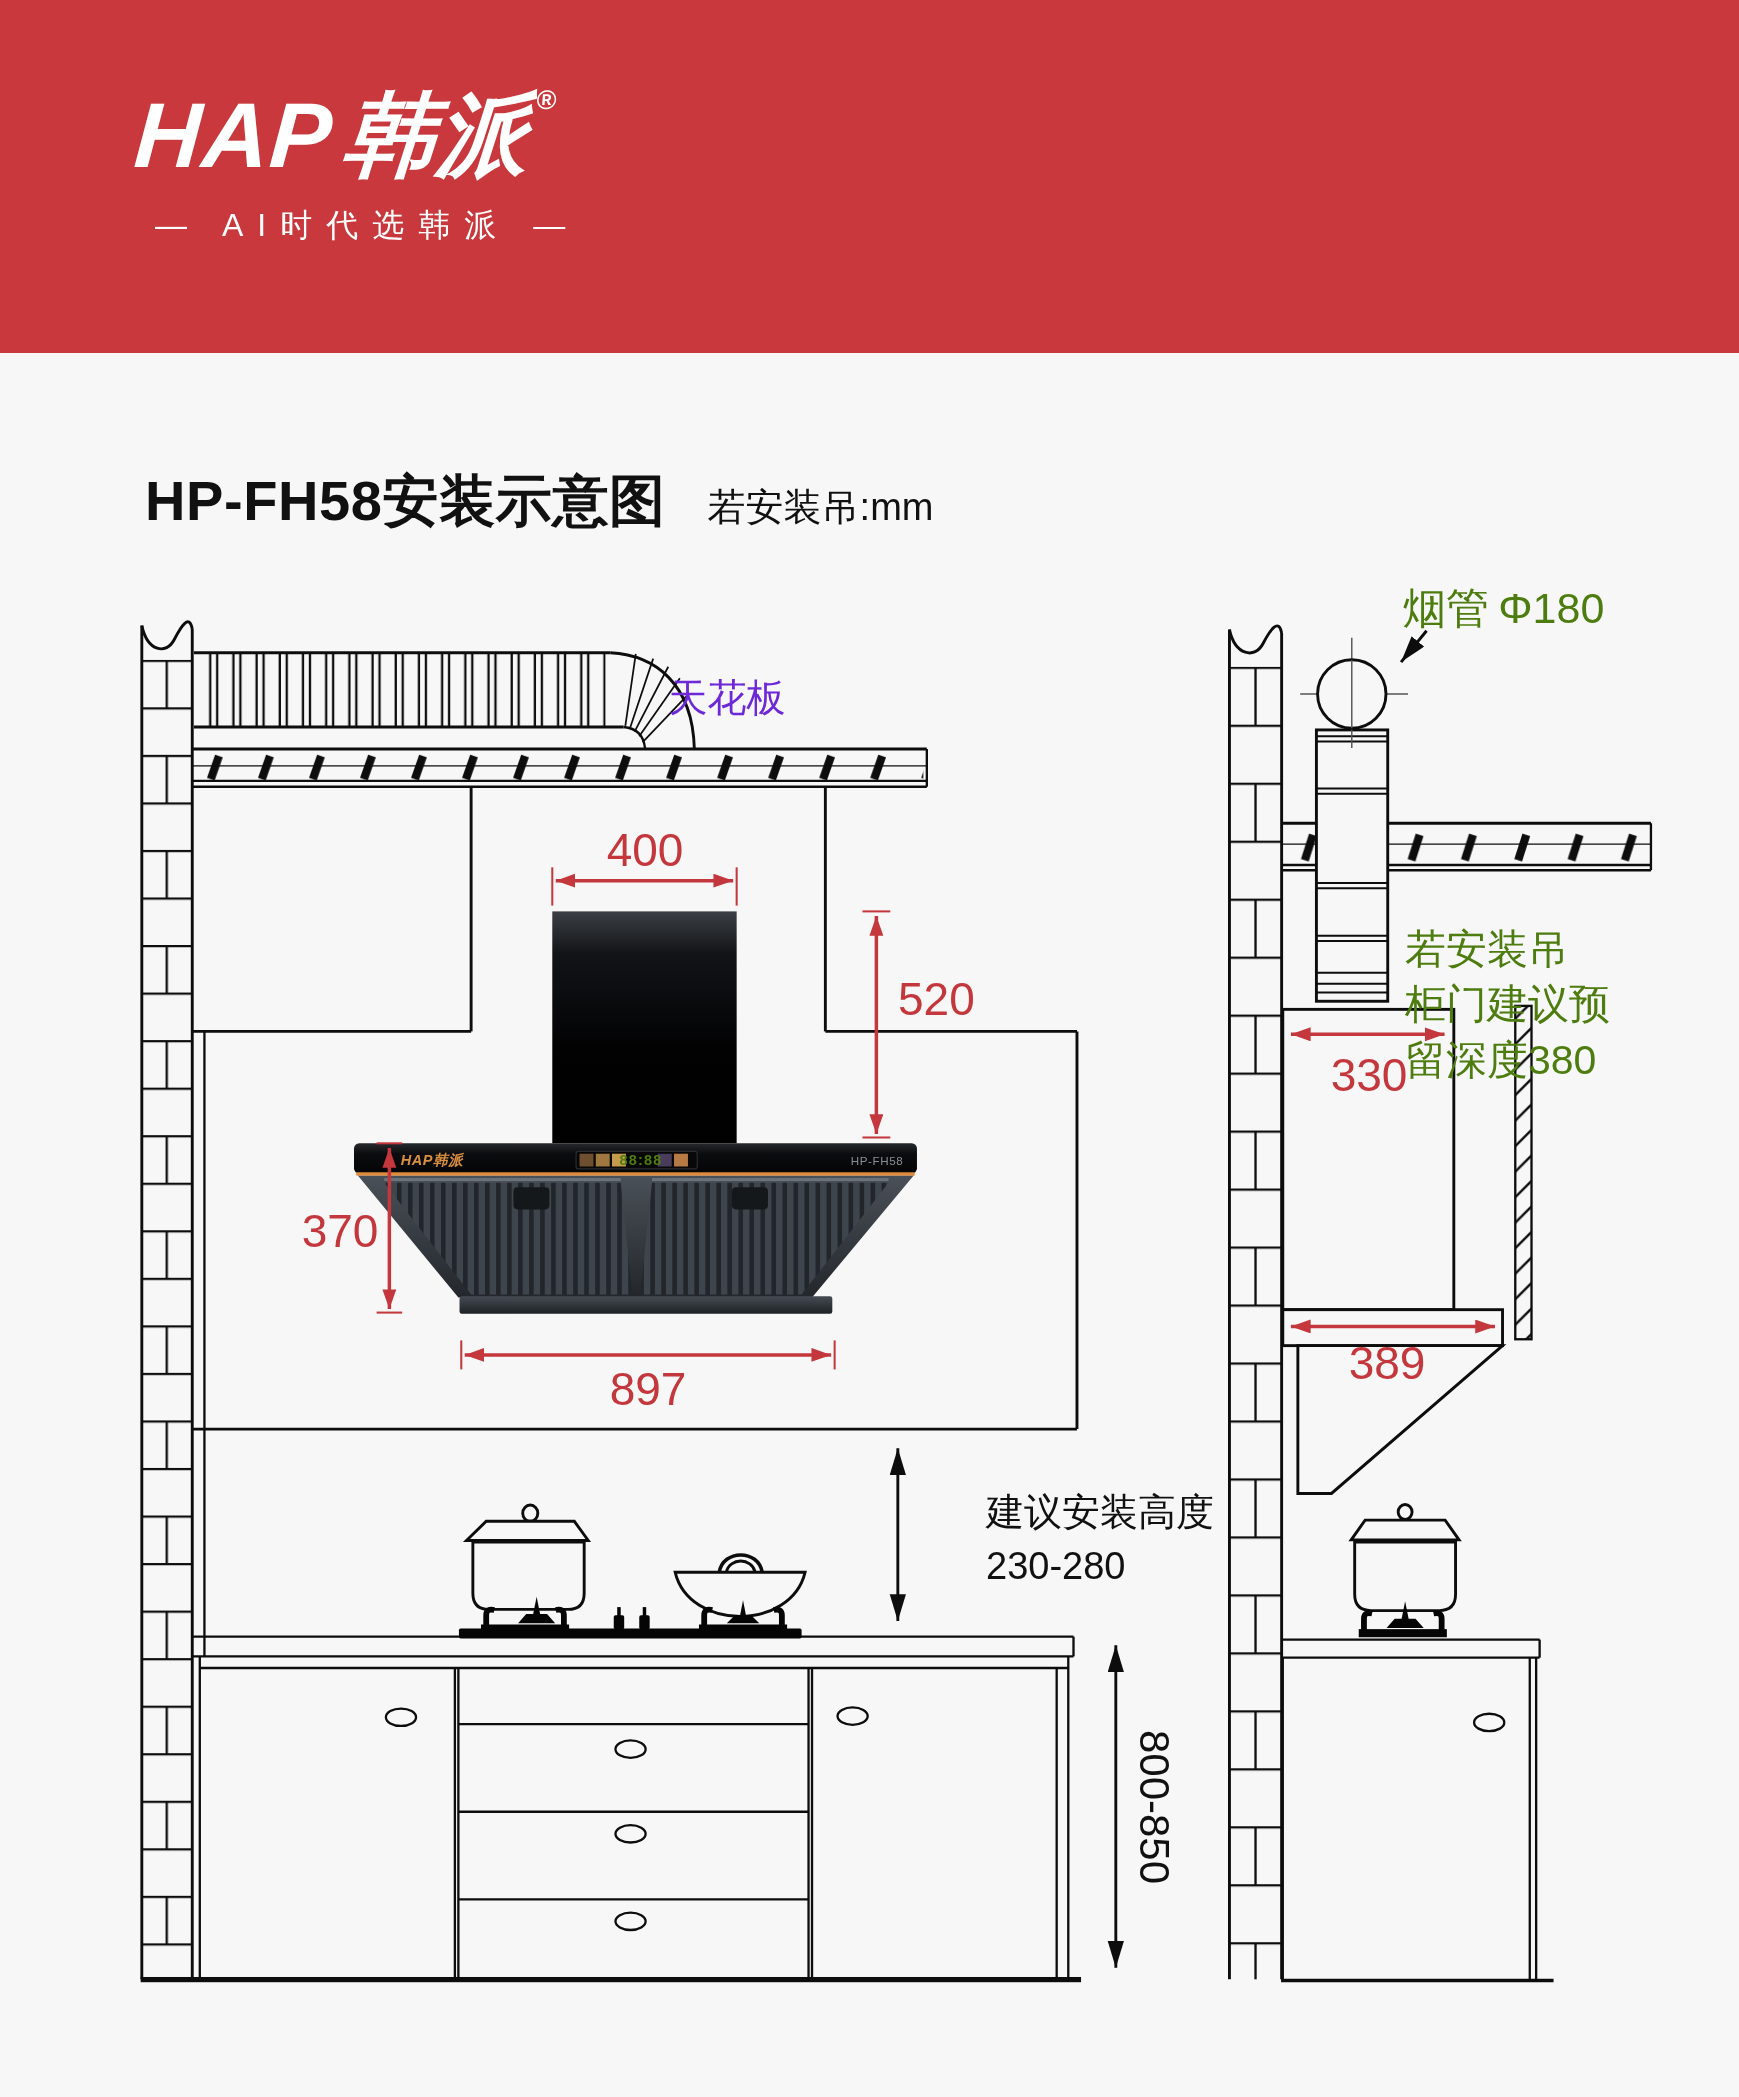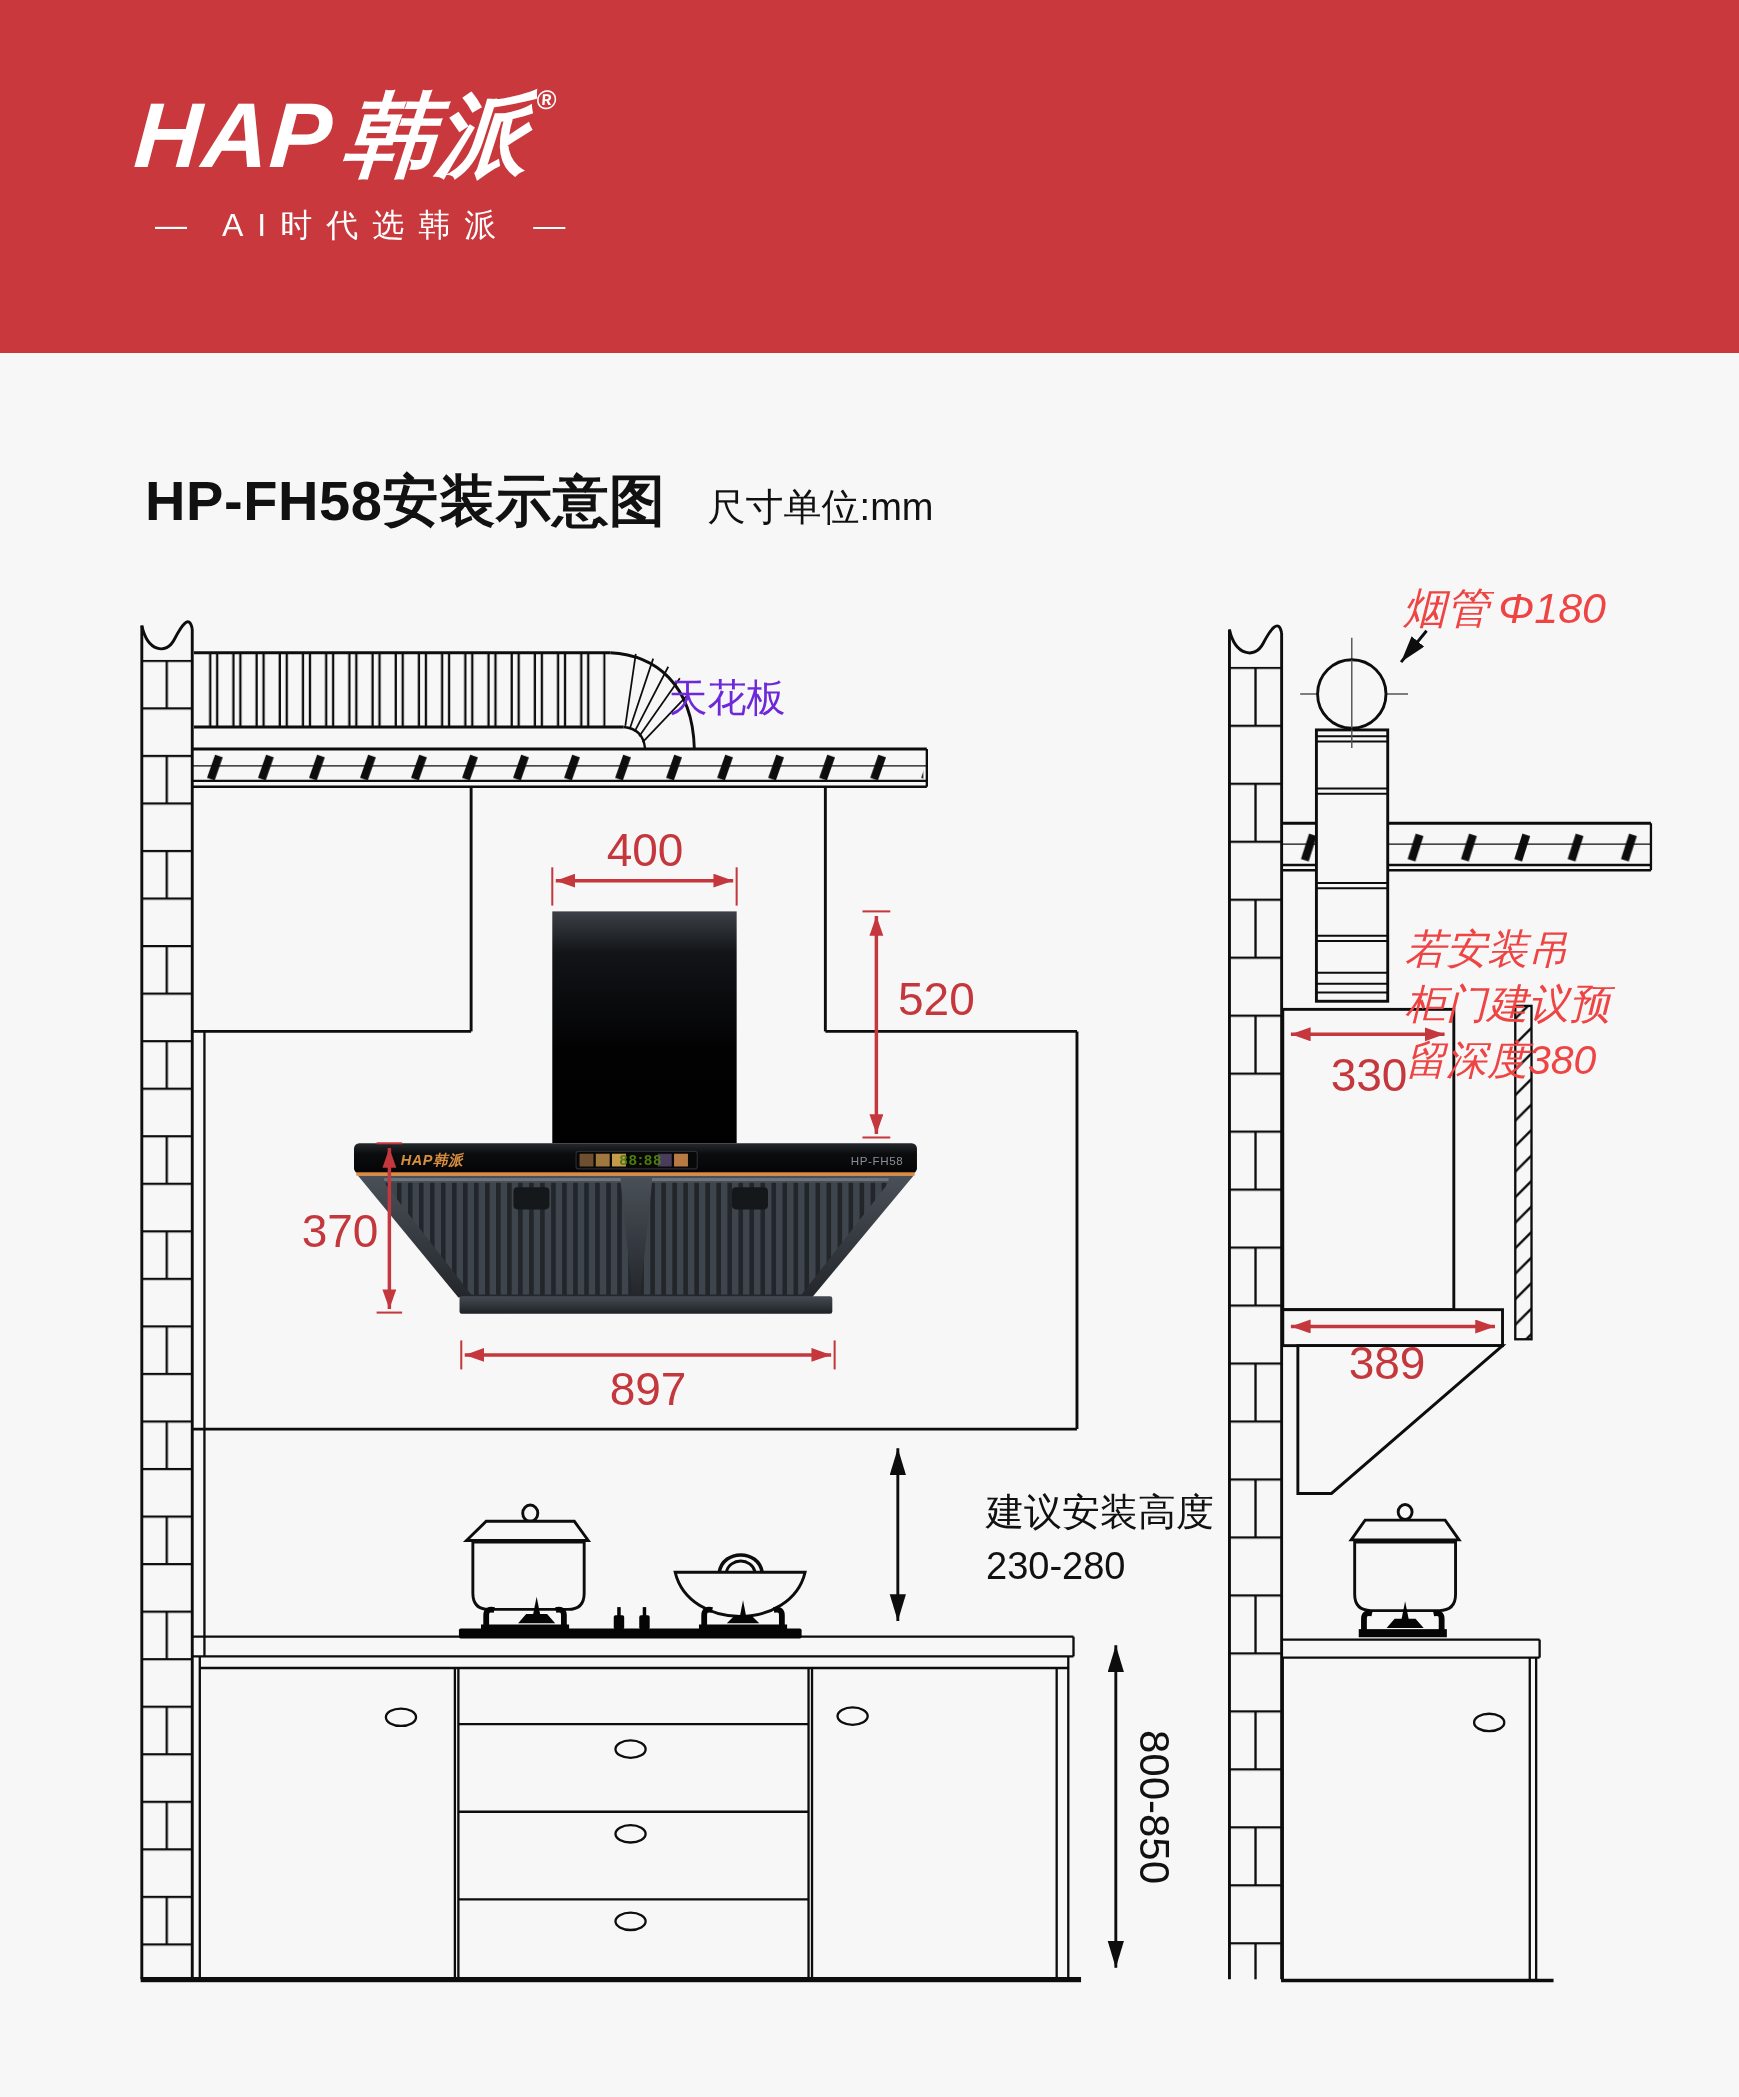--- a/index.html
+++ b/index.html
@@ -19,21 +19,21 @@
   .section-head{position:absolute;left:145px;top:464px;display:flex;align-items:baseline;}
   .section-head h2{margin:0;font-size:56px;font-weight:800;letter-spacing:0.6px;}
   .section-head .unit{font-size:38px;font-weight:400;margin-left:42px;}
   
   svg.draw{position:absolute;left:0;top:0;}
   .lbl{position:absolute;white-space:nowrap;transform:translate(-50%,-50%);}
   .lbl-left{position:absolute;white-space:nowrap;transform:translate(0,-50%);}
   .dim{color:#c4373c;font-size:46px;font-weight:400;}
   .blk{color:#111;font-size:38px;font-weight:400;}
   .cn-lab{color:#6d28d9;font-size:39px;font-weight:500;}
-  .note{color:#ef4444;font-size:41px;font-weight:400;font-style:italic;}
+  .note{color:#4d7c0f;font-size:41px;font-weight:400;}
   .rot90{transform:translate(-50%,-50%) rotate(90deg);}
   .hood-logo{color:#d98f3f;font-size:14.5px;font-weight:bold;font-style:italic;letter-spacing:0.6px;}
   .hood-model{color:#8a8f95;font-size:11.6px;letter-spacing:0.6px;}
   .hood-clock{color:#4d7c0f;font-size:14.5px;font-weight:bold;letter-spacing:1.2px;}
 </style>
 </head>
 <body>
 
 <div class="page">
 
@@ -312,21 +312,21 @@
     </g>
   </svg>
 
   <header class="band">
     <div class="logo-line"><span>HAP</span><span class="cn">韩派</span><span class="reg">®</span></div>
     <div class="tagline">— AI时代选韩派 —</div>
   </header>
 
   <div class="section-head">
     <h2>HP-FH58安装示意图</h2>
-    <span class="unit">尺寸单位:mm</span>
+    <span class="unit">若安装吊:mm</span>
   </div>
 
   <div class="lbl cn-lab" style="left:727px;top:698px;">天花板</div>
 
   <div class="lbl dim" style="left:645px;top:850px;">400</div>
   <div class="lbl-left dim" style="left:898px;top:999px;">520</div>
   <div class="lbl dim" style="left:340px;top:1231px;text-align:center;">370</div>
   <div class="lbl dim" style="left:648px;top:1389px;">897</div>
 
   <div class="lbl-left blk" style="left:986px;top:1512px;">建议安装高度</div>

